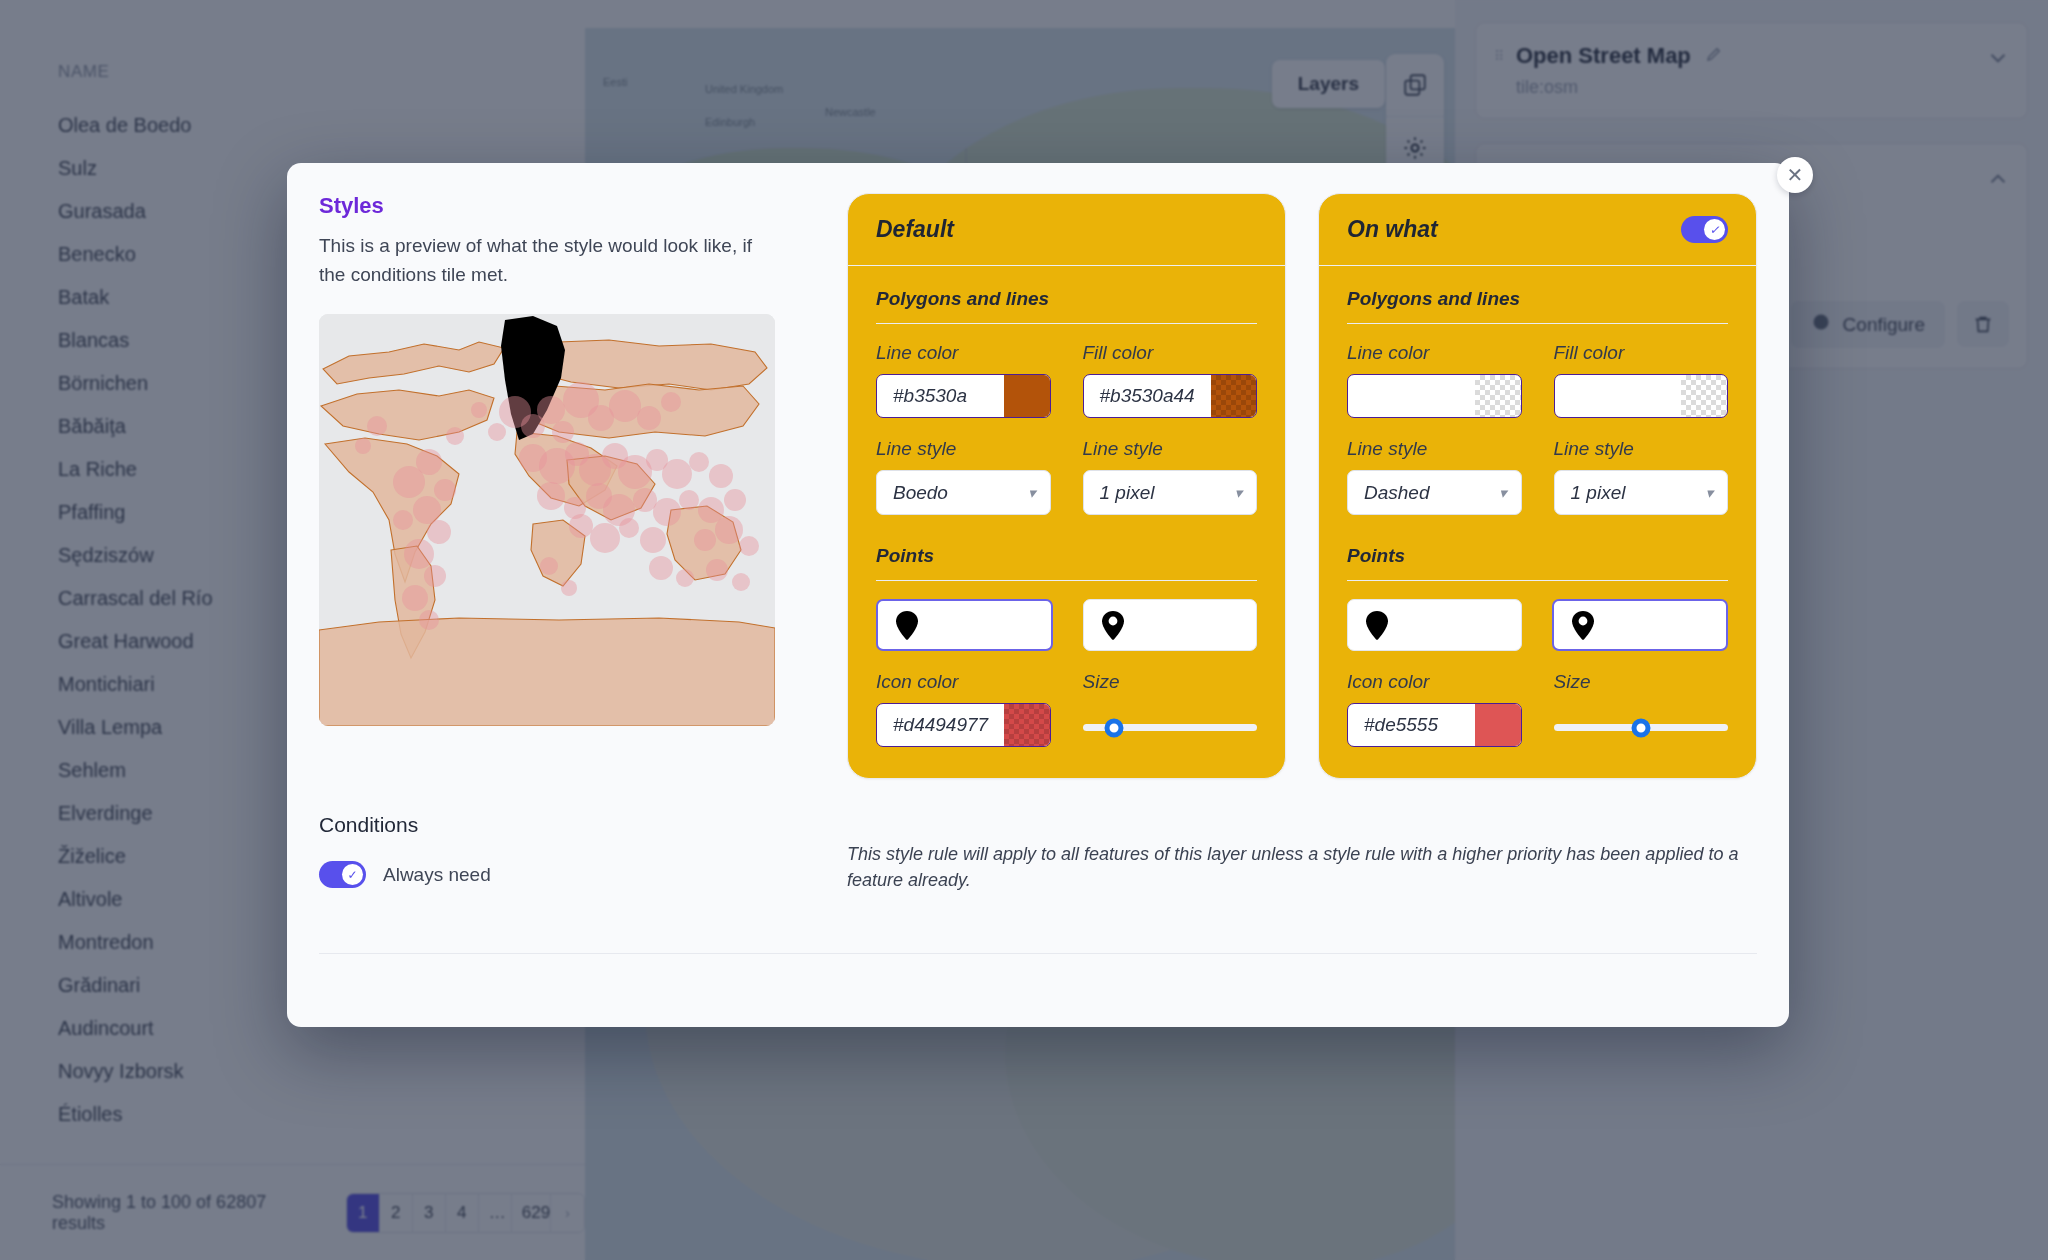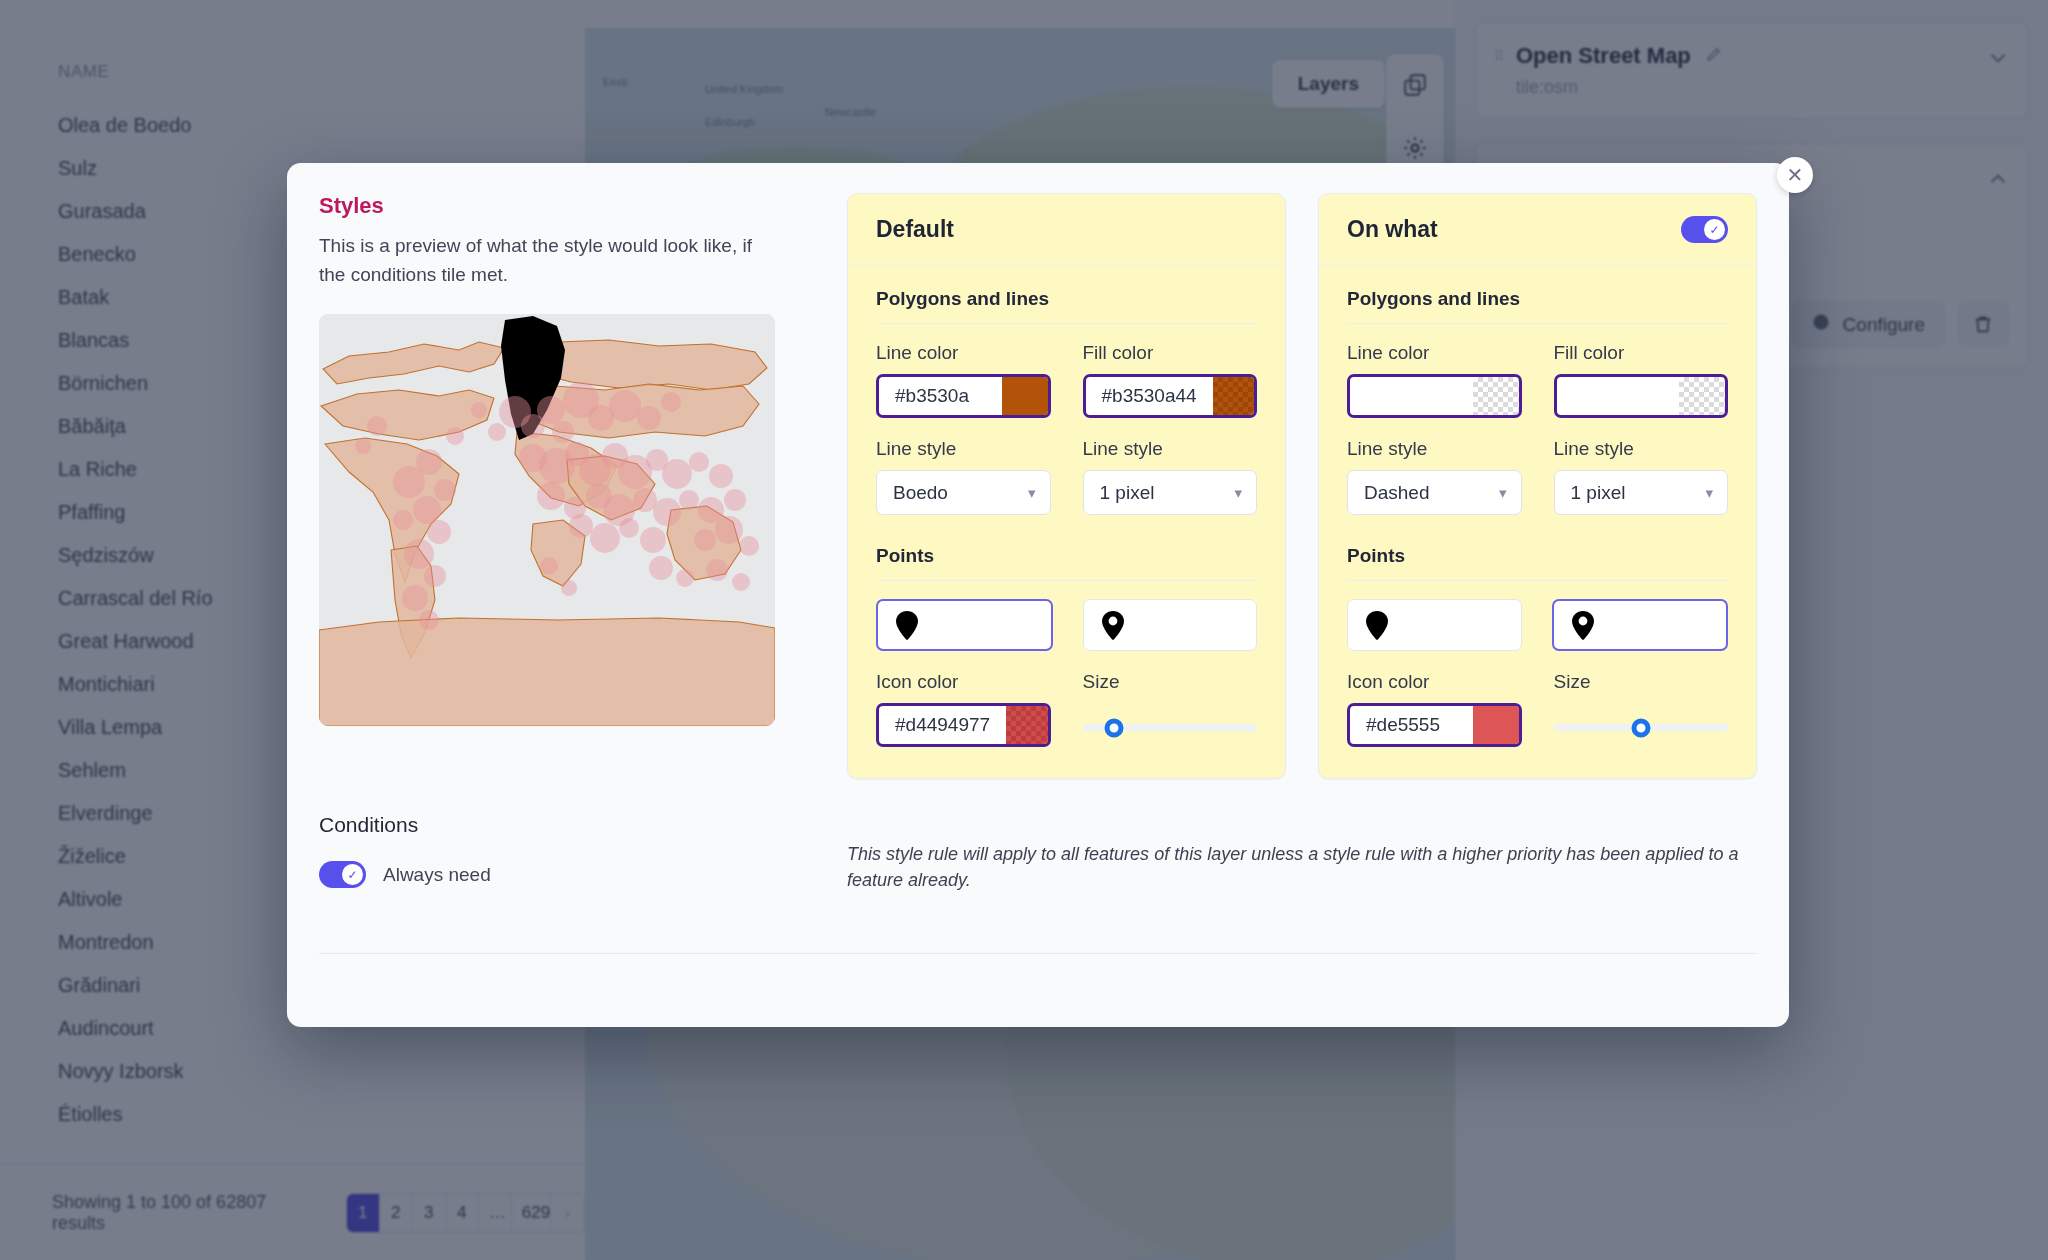--- a/index.html
+++ b/index.html
@@ -142,53 +142,54 @@
     width: 36px; height: 36px; border-radius: 50%;
     background: #ffffff; color: #6b7383;
     display: flex; align-items: center; justify-content: center;
     font-size: 20px; box-shadow: 0 2px 6px rgba(10,18,40,.18);
     z-index: 20;
   }
 
   .modal-top { display: flex; padding: 30px 32px 0 32px; gap: 32px; }
 
   .styles-col { width: 496px; flex: none; }
-  .styles-title { font-size: 22px; font-weight: 700; color: #be185d; }
+  .styles-title { font-size: 22px; font-weight: 700; color: #6d28d9; }
   .styles-desc { font-size: 19px; color: #3f4656; line-height: 1.5; margin-top: 13px; width: 450px; }
   .preview-map {
     margin-top: 25px; width: 456px; height: 412px;
     border-radius: 9px; background: #e7e8ea; overflow: hidden; position: relative;
   }
 
   .panel {
     flex: 1;
-    background: #fef9c3;
+    background: #eab308;
     border: 1px solid #e9ebf1;
-    border-radius: 10px;
+    border-radius: 22px;
     box-shadow: 0 1px 2px rgba(20,30,60,.04);
     align-self: flex-start;
+    font-style: italic;
   }
   .panel-head {
     padding: 22px 28px; border-bottom: 1px solid #edeff3;
     display: flex; align-items: center; justify-content: space-between;
   }
   .panel-title { font-size: 23px; font-weight: 700; color: #1f2534; }
   .panel-body { padding: 22px 28px 30px 28px; }
 
   .section-label { font-size: 19px; font-weight: 700; color: #222838; }
   .section-rule { height: 1px; background: #ebedf2; margin: 13px 0 18px 0; }
 
   .fields { display: flex; gap: 32px; }
   .field { flex: 1; min-width: 0; }
   .field-label { font-size: 19px; color: #333a4b; margin-bottom: 10px; }
 
   .color-input {
     display: flex; align-items: stretch;
     height: 44px;
-    border: 3px solid #4c1d95; border-radius: 7px;
+    border: 1px solid #4c1d95; border-radius: 7px;
     background: #fff; overflow: hidden;
   }
   .color-input .val {
     flex: 1; display: flex; align-items: center;
     padding: 0 16px; font-size: 19px; color: #2c3344;
   }
   .swatch { width: 46px; flex: none; }
   .swatch.checker {
     background-image:
       linear-gradient(45deg, rgba(0,0,0,.14) 25%, transparent 25%, transparent 75%, rgba(0,0,0,.14) 75%),

